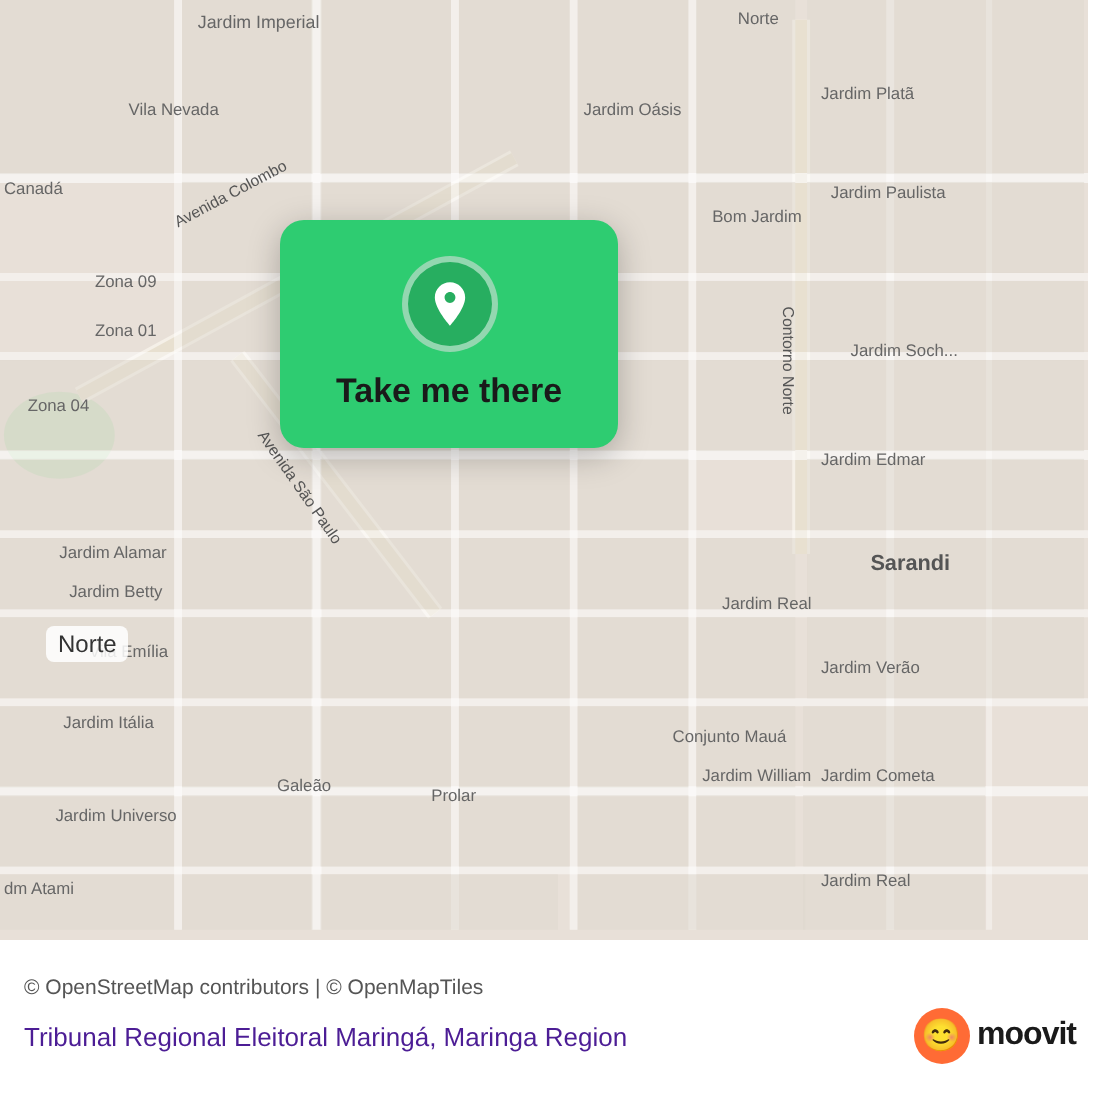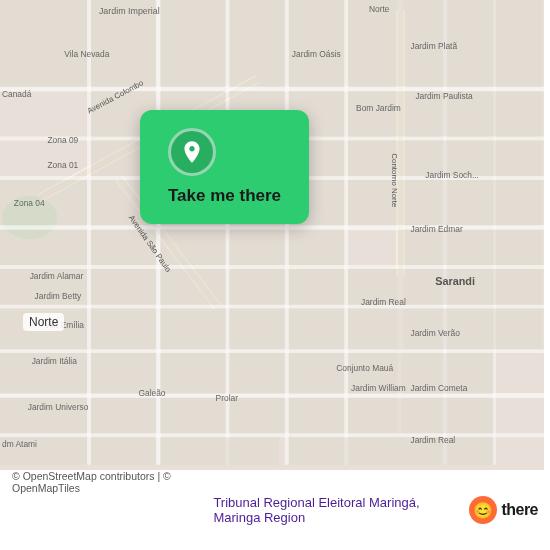--- a/index.html
+++ b/index.html
@@ -16,20 +16,21 @@
     
     .map-popup {
       position: absolute;
       top: 110px;
       left: 140px;
       background: #2ecc71;
       border-radius: 12px;
       padding: 18px 28px;
       display: flex;
       flex-direction: column;
+      align-items: center;
       gap: 10px;
       box-shadow: 0 4px 16px rgba(0,0,0,0.25);
       z-index: 10;
     }
 
     .map-popup-pin {
       width: 48px;
       height: 48px;
       background: #27ae60;
       border-radius: 50%;
@@ -51,21 +52,21 @@
       font-weight: 600;
       white-space: nowrap;
     }
 
     
     #bottom-bar {
       width: 550px;
       height: 80px;
       background: #fff;
       display: flex;
-      flex-direction: row;
+      flex-direction: column;
       justify-content: center;
       padding: 0 12px;
     }
 
     .attribution {
       font-size: 10.5px;
       color: #555;
       margin-bottom: 4px;
     }
 
@@ -289,16 +290,16 @@
 
   <div class="retry-text">Norte</div>
 </div>
 
 <div id="bottom-bar">
   <div class="attribution">© OpenStreetMap contributors | © OpenMapTiles</div>
   <div class="location-row">
     <span class="location-text">Tribunal Regional Eleitoral Maringá, Maringa Region</span>
     <div class="moovit-logo">
       <div class="moovit-face">😊</div>
-      <span class="moovit-text">there</span>
+      <span class="moovit-text">moovit</span>
     </div>
   </div>
 </div>
 
 </body></html>

